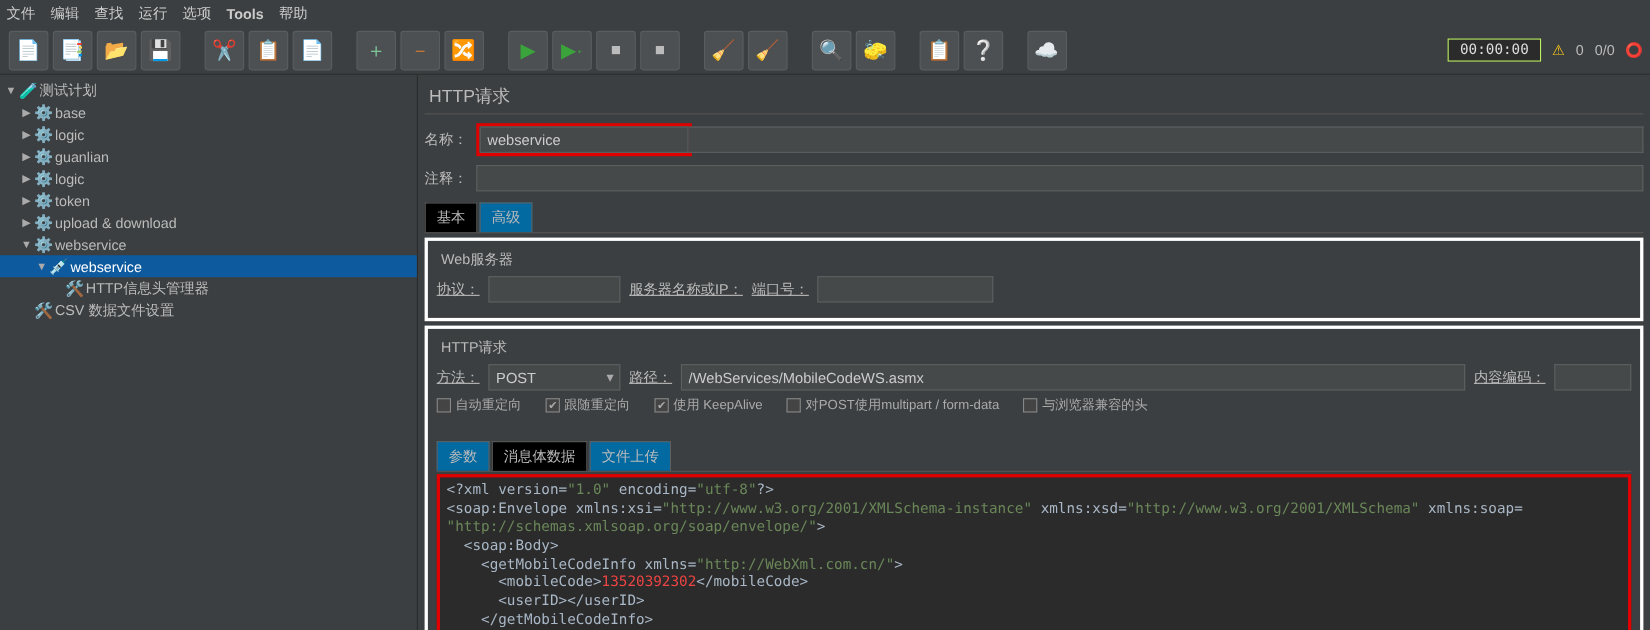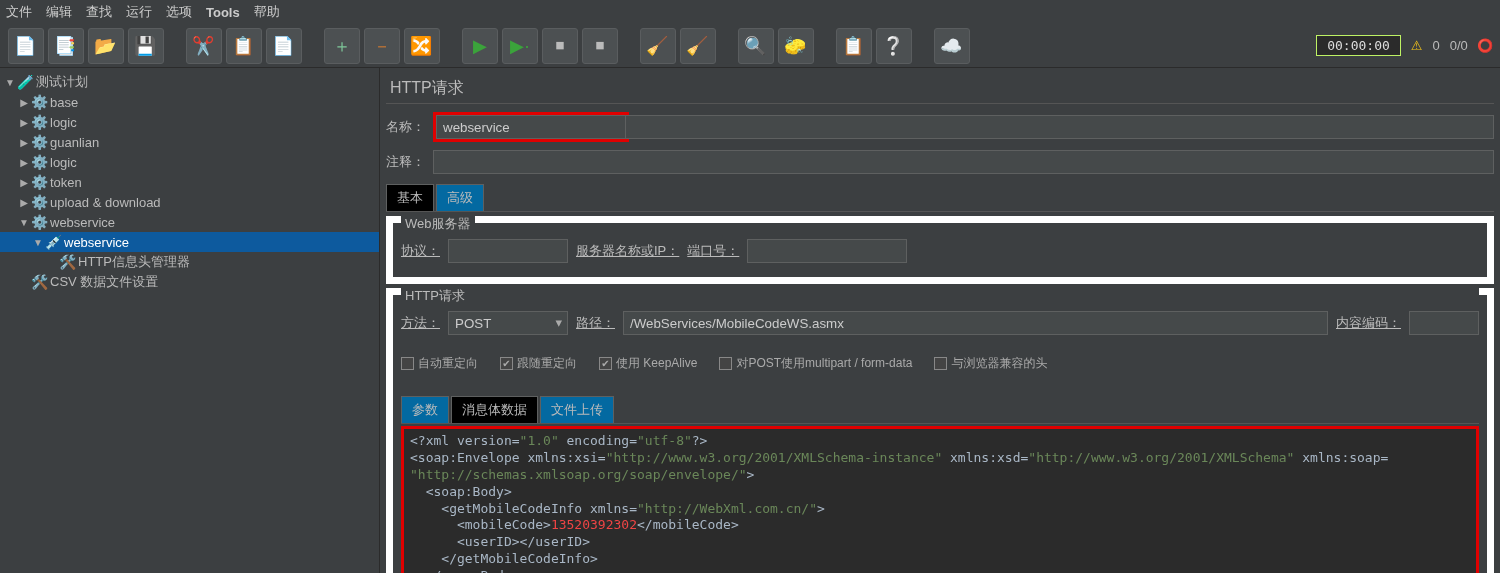--- a/index.html
+++ b/index.html
@@ -125,39 +125,39 @@
 .tab {
   padding: 4px 10px;
   background: #0369a1;
   border: 1px solid #5e6060;
   border-bottom: none;
   margin-right: 2px;
   cursor: default;
 }
 .tab.active { background: #000000; }
 .fieldset {
-  border: 7px solid #ffffff;
+  border: 3px solid #ffffff;
   margin-top: 4px;
-  padding: 6px 8px 10px 8px;
+  padding: 22px 8px 10px 8px;
   position: relative;
 }
 .fieldset .legend {
   position: relative;
   top: -14px;
   background: #3c3f41;
   display: inline-block;
   padding: 0 4px;
   color: #bbb;
   font-size: 13px;
 }
 .fieldset .content { margin-top: -12px; }
 .srow { display: flex; align-items: center; gap: 8px; margin: 4px 0; }
 .srow label.lbl { white-space: nowrap; text-decoration: underline; }
 .srow .fill { flex: 1; }
-.chkline { display: flex; gap: 22px; align-items: flex-end; font-size: 12px; color: #aaa; margin-top: 16px; }
+.chkline { display: flex; gap: 22px; align-items: flex-end; font-size: 12px; color: #aaa; margin-top: 1px; }
 .chkline label { display: flex; align-items: center; gap: 4px; }
 .cb { width: 13px; height: 13px; border: 1px solid #888; background: #444; display: inline-flex; align-items: center; justify-content: center; font-size: 10px; }
 .body-area {
   border: 3px solid #e00000;
   background: #2b2b2b;
   color: #a9b7c6;
   font-family: Consolas, monospace;
   font-size: 13px;
   padding: 4px 6px;
   white-space: pre;

